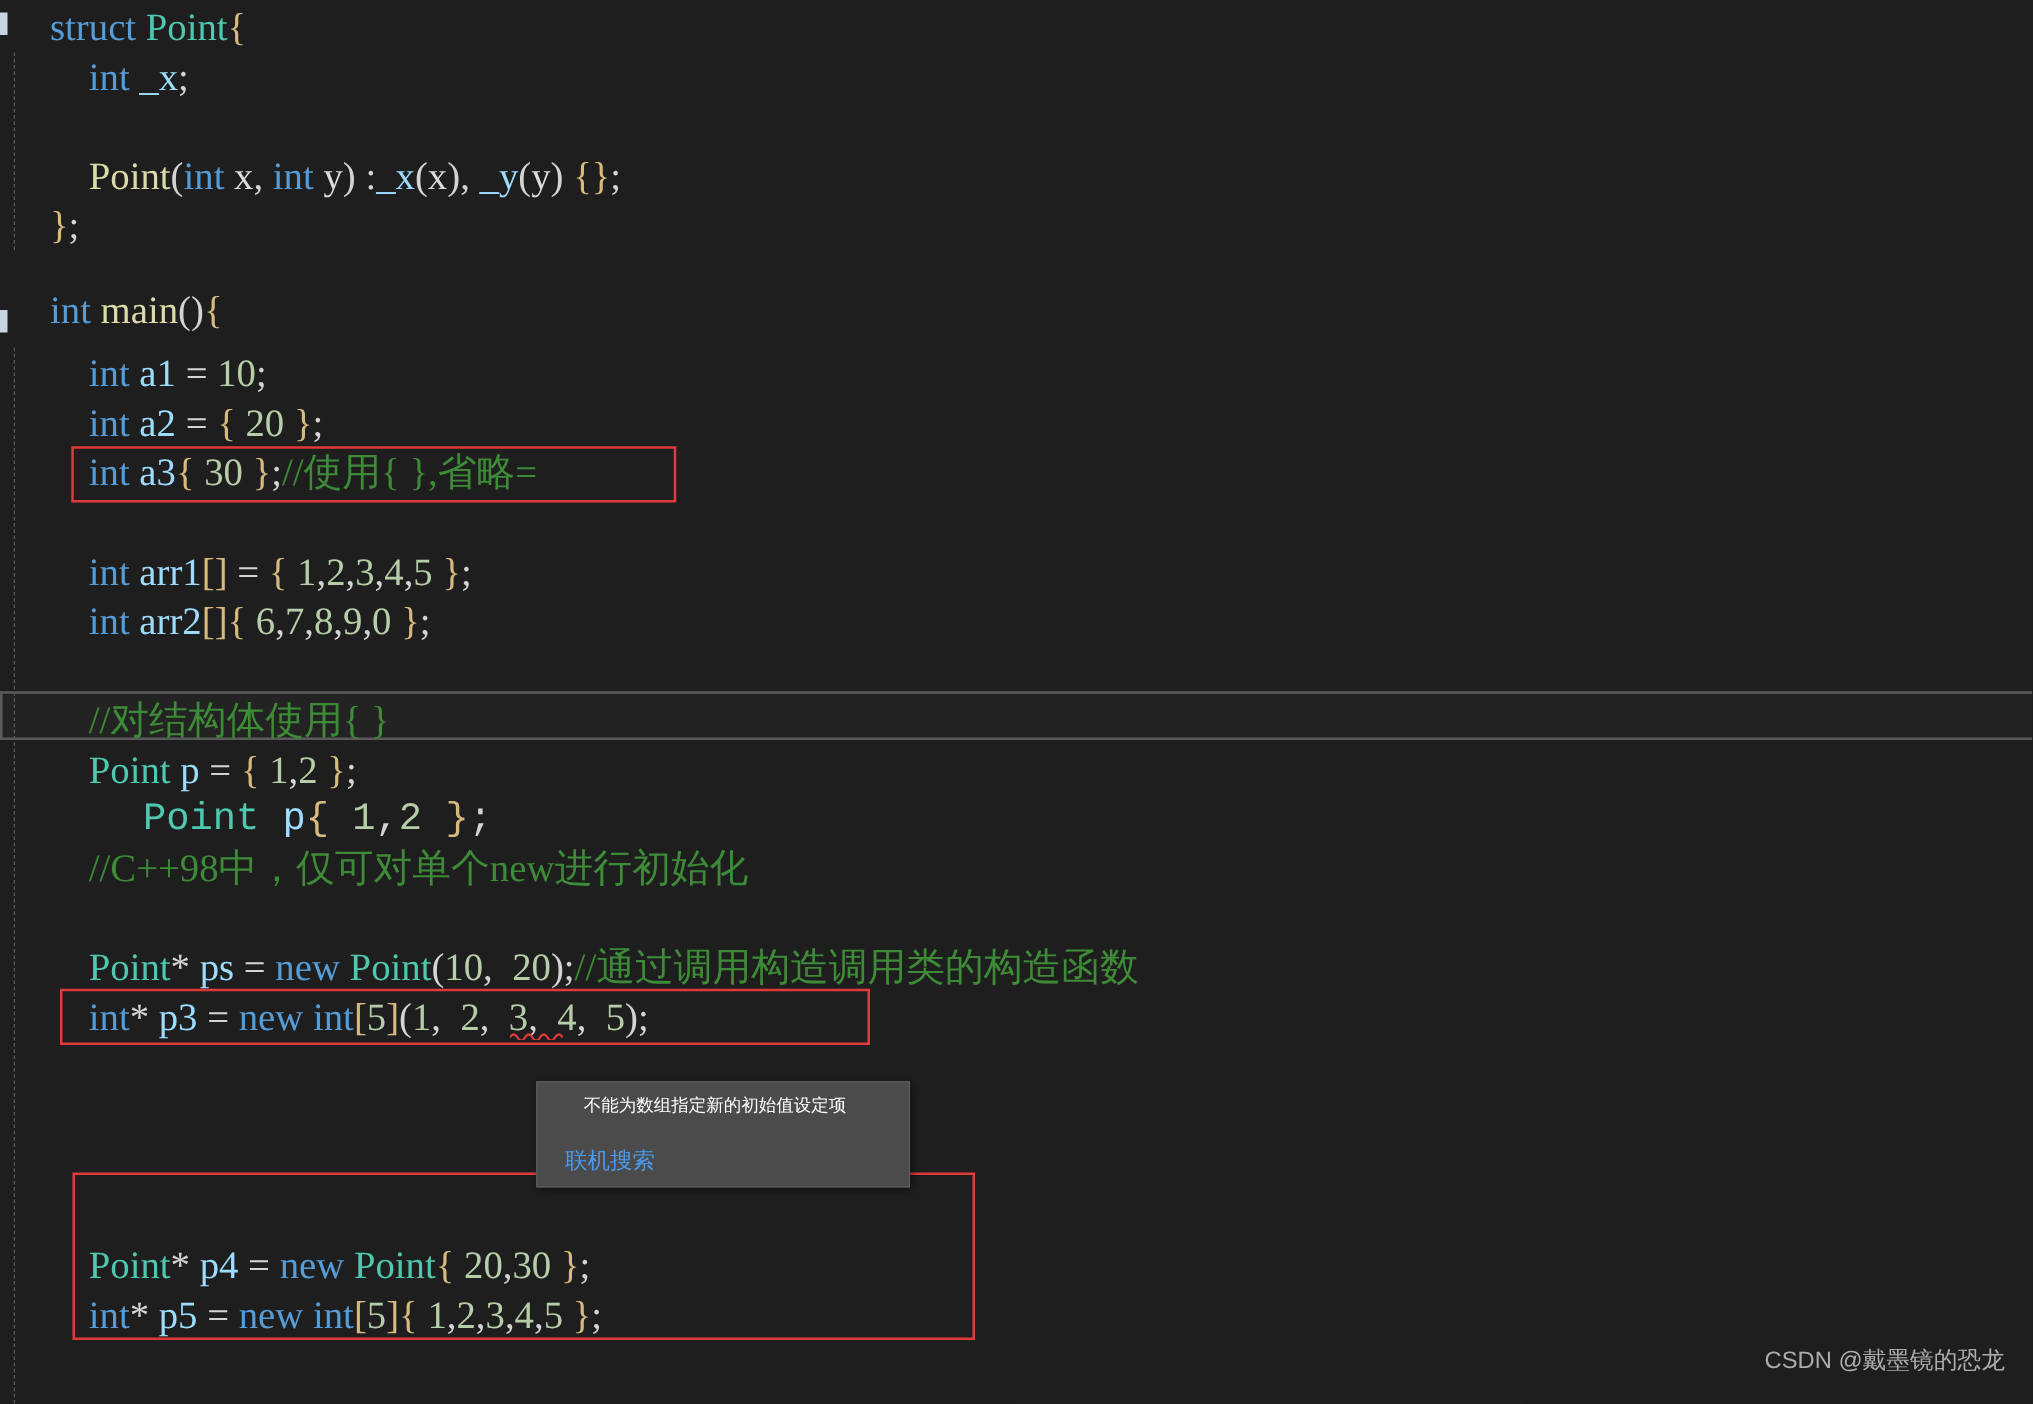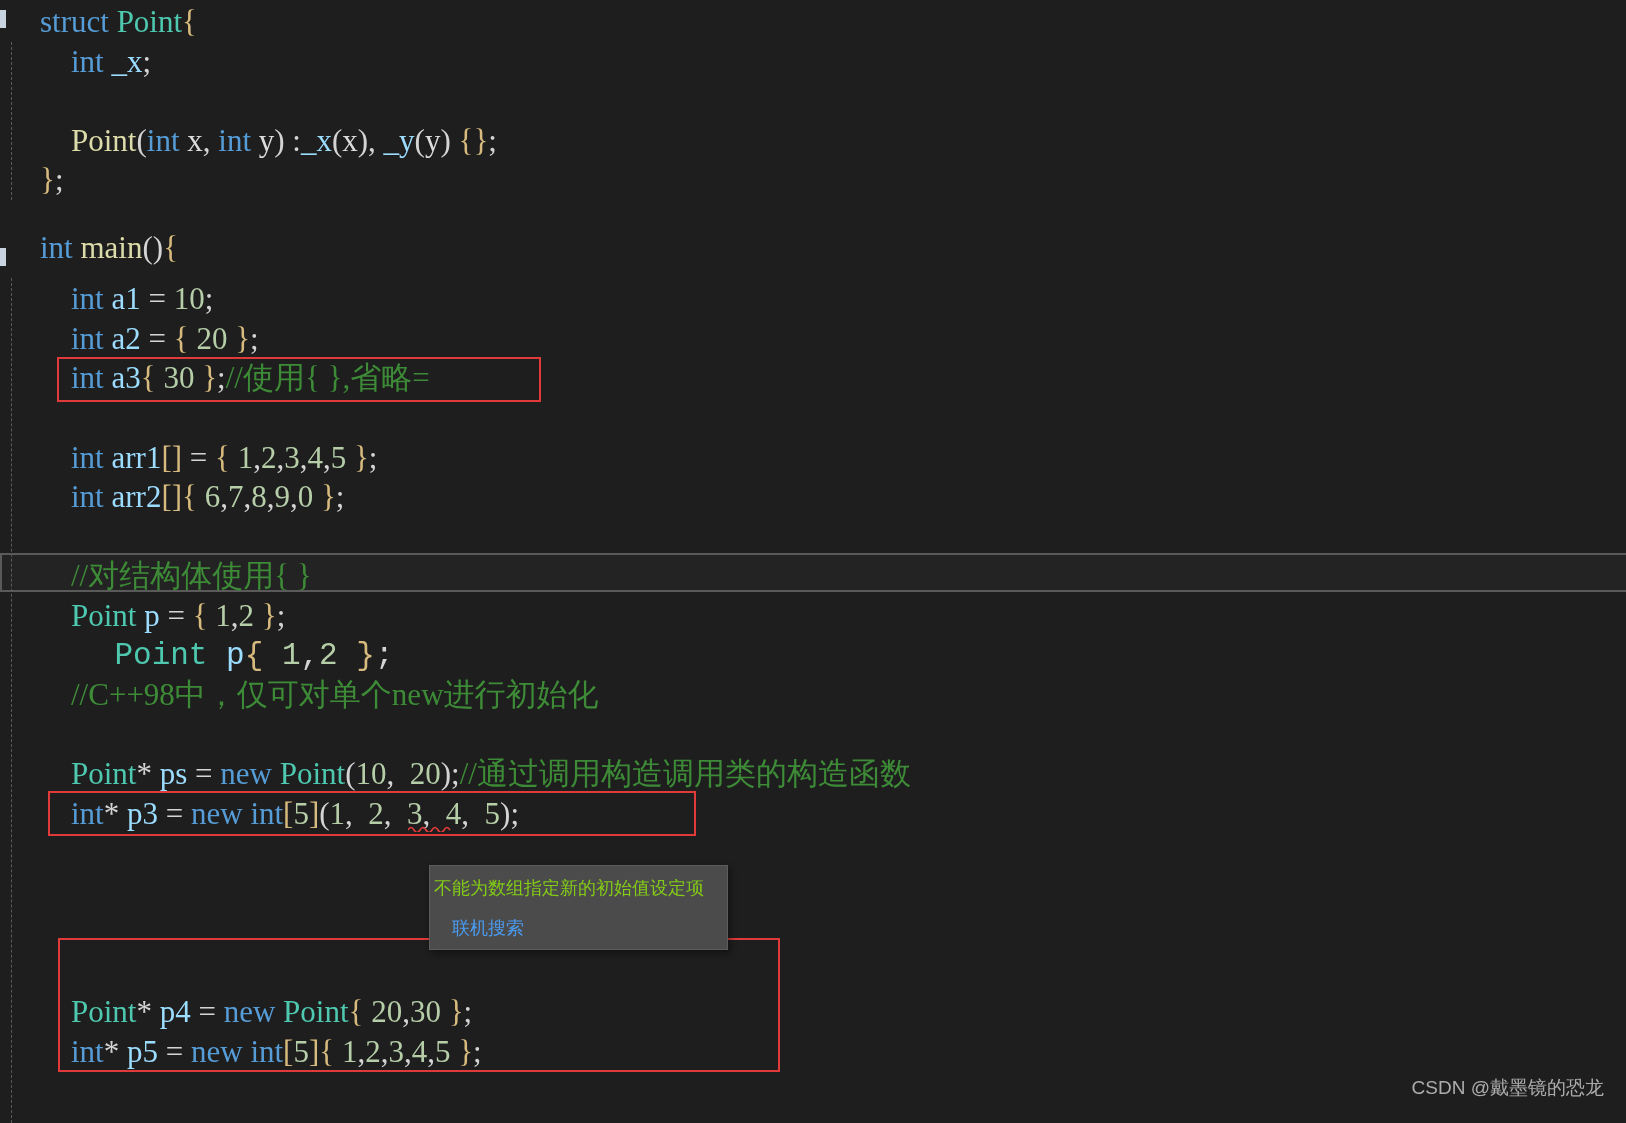--- a/index.html
+++ b/index.html
@@ -101,24 +101,24 @@
   .tooltip {
     position: absolute;
     box-sizing: border-box;
     background: #4b4b4b;
     border: 1px solid #5c5c5c;
     box-shadow: 2px 3px 7px rgba(0,0,0,0.45);
     font-family: "Liberation Sans", "DejaVu Sans", sans-serif;
   }
   .tooltip-msg {
     position: absolute;
-    left: 4px;
+    left: 37px;
     top: 10px;
-    font-size: 18px;
-    color: #84cc16;
+    font-size: 14px;
+    color: #ffffff;
     white-space: pre;
   }
   .tooltip-link {
     position: absolute;
     left: 22px;
     top: 50px;
     font-size: 18px;
     color: #4a9bf0;
     white-space: pre;
     cursor: pointer;

